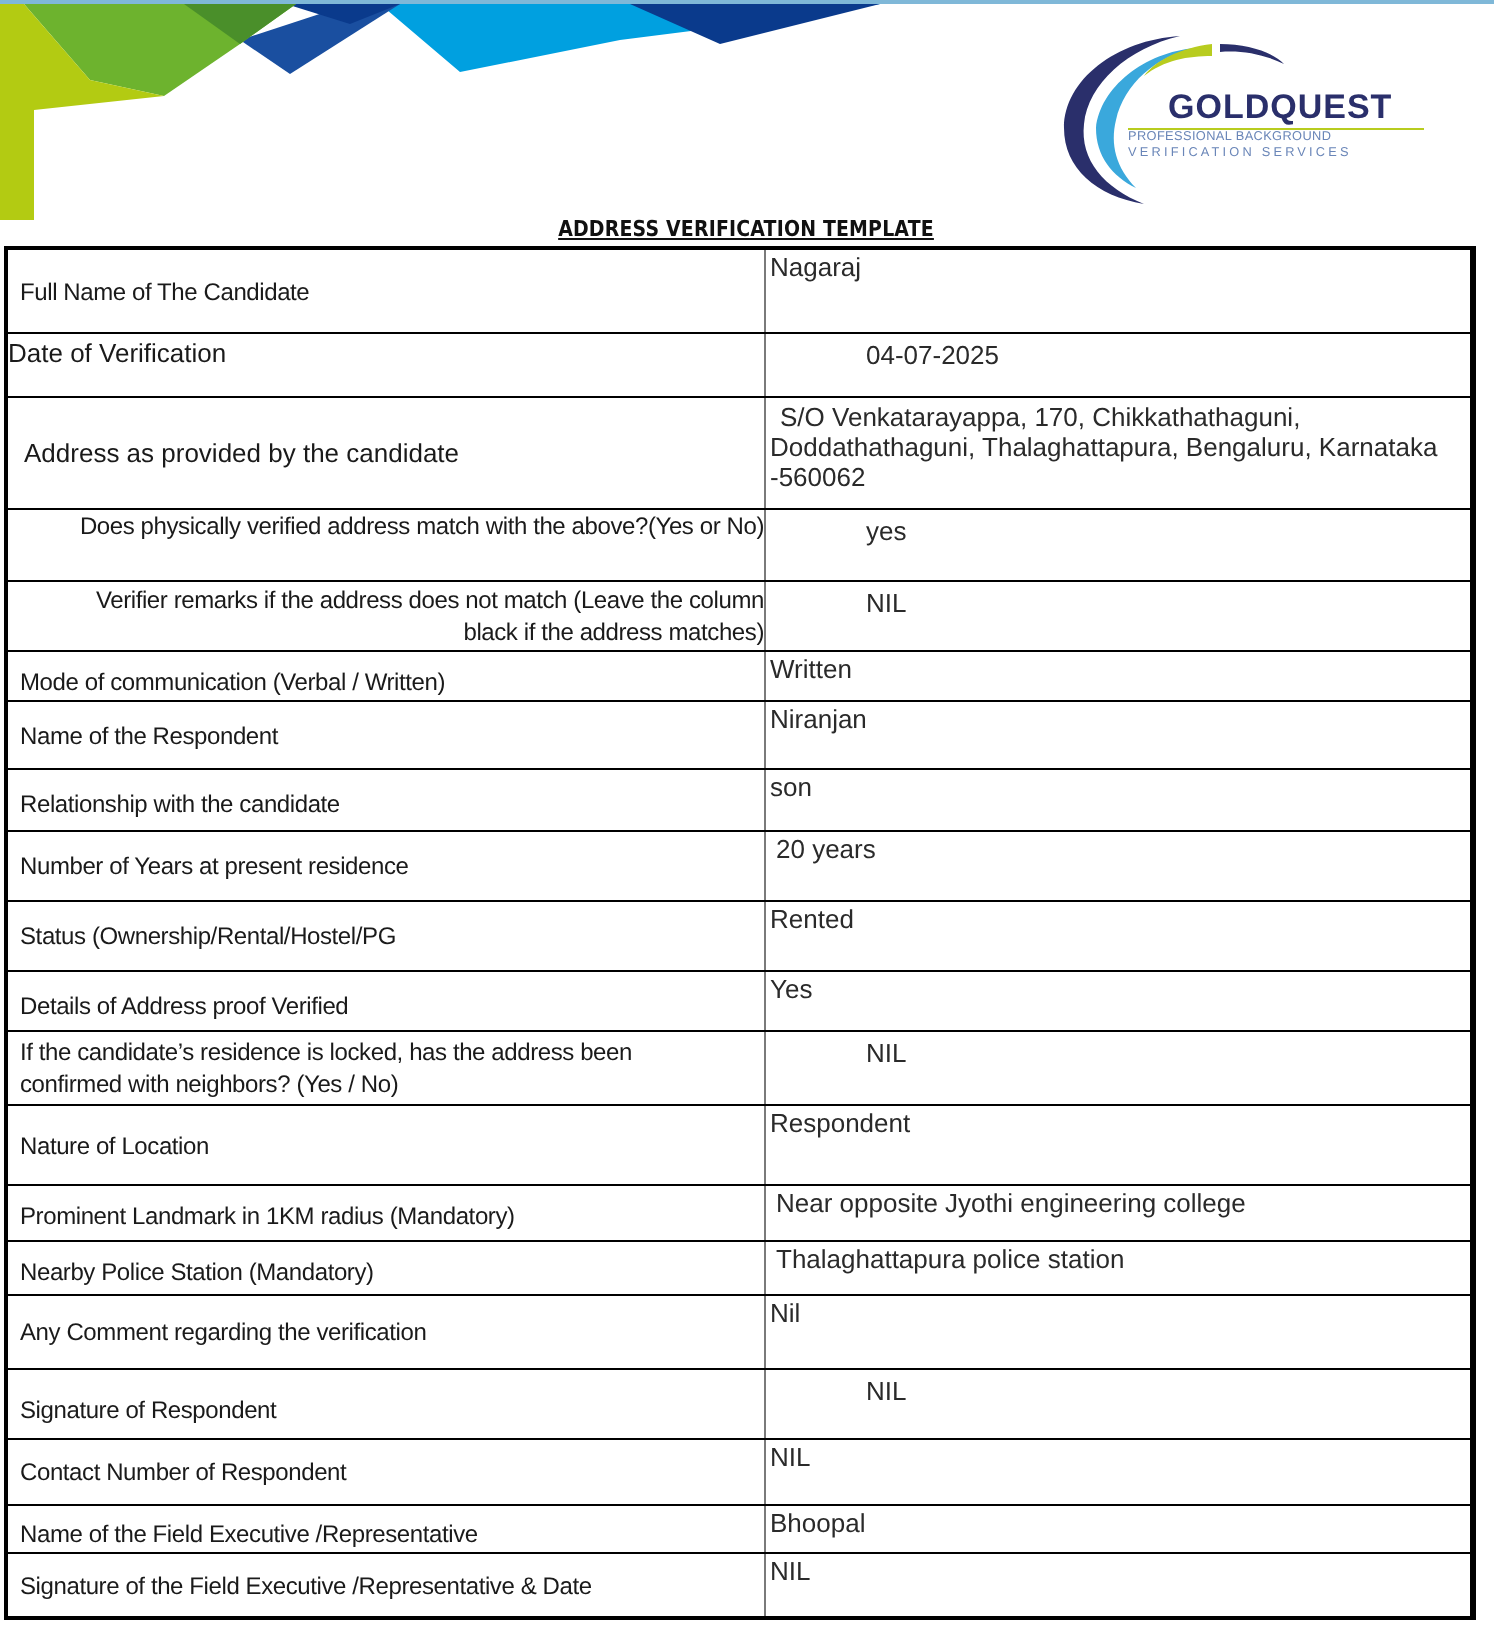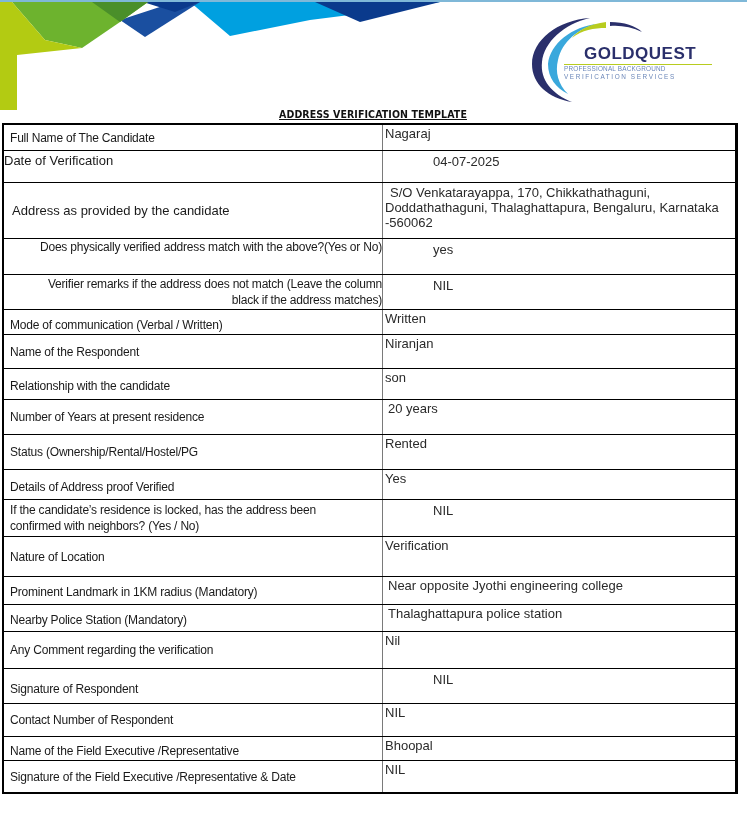--- a/index.html
+++ b/index.html
@@ -77,21 +77,21 @@
     <div class="logo-rule"></div>
     <div class="logo-sub1">PROFESSIONAL BACKGROUND</div>
     <div class="logo-sub2">VERIFICATION SERVICES</div>
   </div>
 </div>
 
 <div class="title">ADDRESS VERIFICATION TEMPLATE</div>
 
 <div class="table">
 
-  <div class="row" style="height:26px">
+  <div class="row" style="height:42px">
     <div class="cell-label">Full Name of The Candidate</div>
     <div class="cell-value">Nagaraj</div>
   </div>
 
   <div class="row" style="height:32px">
     <div class="cell-label flush top">Date of Verification</div>
     <div class="cell-value mid">04-07-2025</div>
   </div>
 
   <div class="row" style="height:56px">
@@ -152,21 +152,21 @@
   <div class="row" style="height:37px">
     <div class="cell-label" style="flex-direction:column;align-items:flex-start;justify-content:center">
       <div>If the candidate’s residence is locked, has the address been</div>
       <div>confirmed with neighbors? (Yes / No)</div>
     </div>
     <div class="cell-value mid">NIL</div>
   </div>
 
   <div class="row" style="height:40px">
     <div class="cell-label">Nature of Location</div>
-    <div class="cell-value">Verification</div>
+    <div class="cell-value">Respondent</div>
   </div>
 
   <div class="row" style="height:28px">
     <div class="cell-label bottom" style="padding-bottom:4px">Prominent Landmark in 1KM radius (Mandatory)</div>
     <div class="cell-value indent">Near opposite Jyothi engineering college</div>
   </div>
 
   <div class="row" style="height:27px">
     <div class="cell-label bottom" style="padding-bottom:3px">Nearby Police Station (Mandatory)</div>
     <div class="cell-value indent">Thalaghattapura police station</div>

